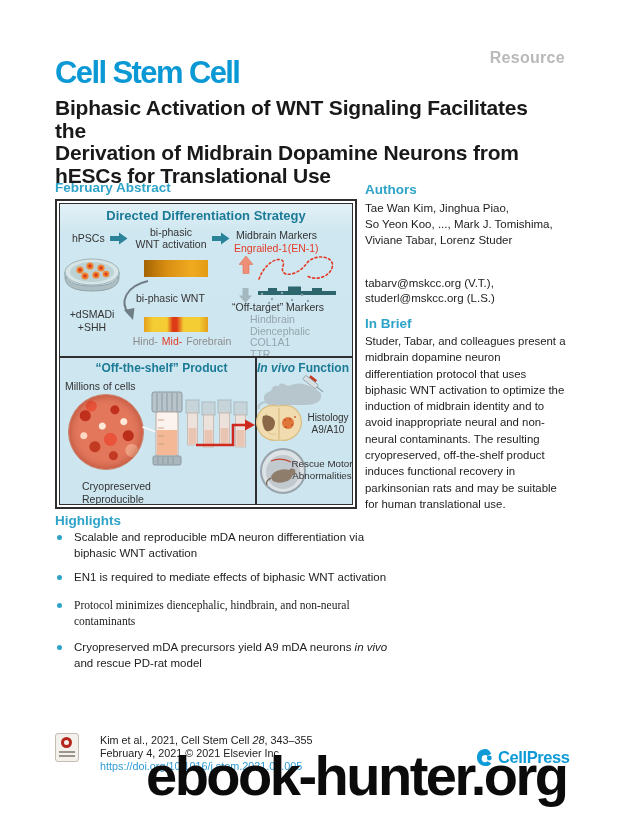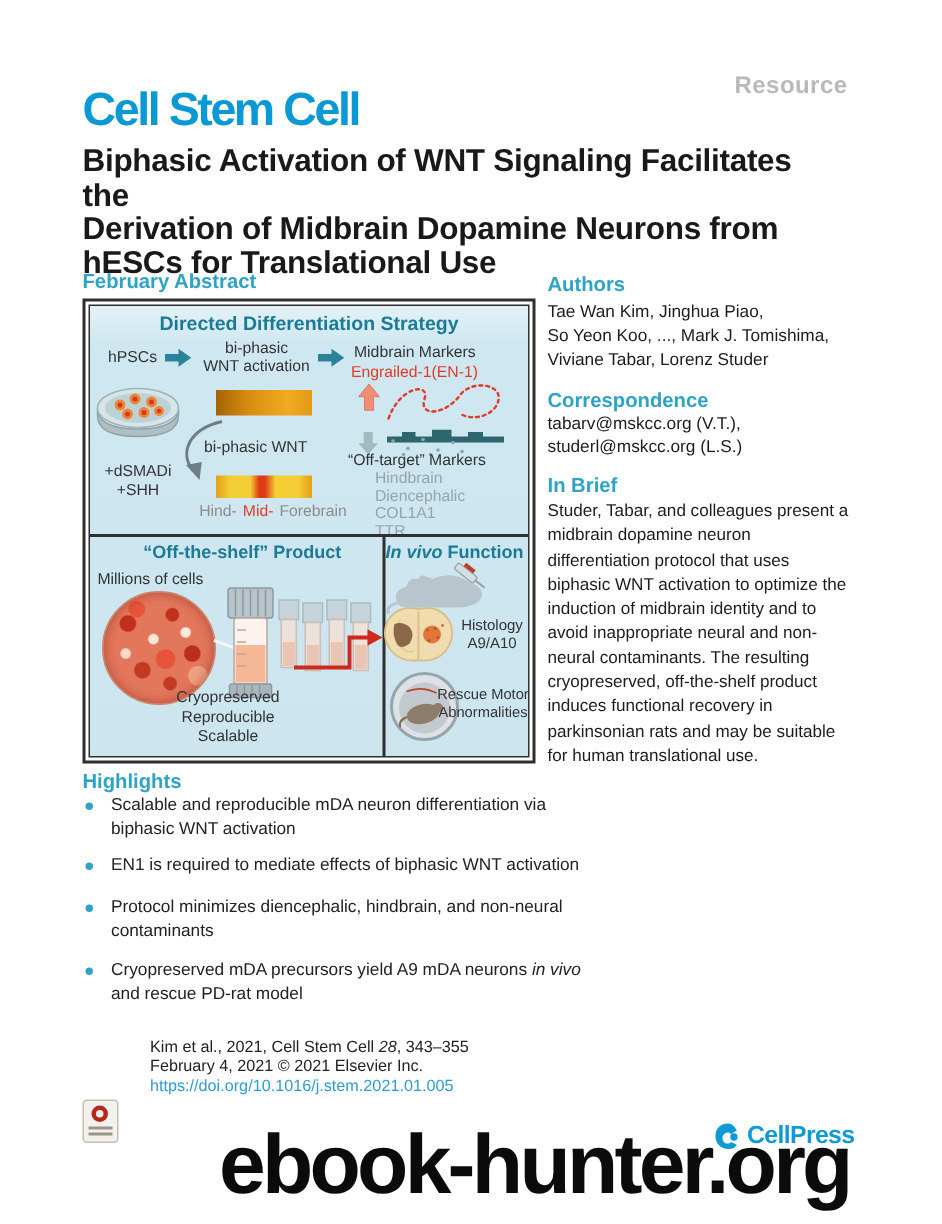--- a/index.html
+++ b/index.html
@@ -63,21 +63,21 @@
   .hl-item{position:absolute;left:55px;width:360px;display:flex;}
   .bullet{width:5px;height:5px;border-radius:50%;background:#2ea3c8;margin:5px 12px 0 2px;flex:0 0 auto;}
   .hl-text{font-size:11.5px;color:#222;line-height:15.5px;}
 
   
   .badge{position:absolute;left:55px;top:733px;width:22px;height:27px;border:1px solid #c3bdb4;border-radius:3px;background:#f4f1ec;}
   .badge .dot{position:absolute;left:5px;top:3px;width:11px;height:11px;border-radius:50%;background:#b5271d;}
   .badge .dot:after{content:"";position:absolute;left:3px;top:3px;width:5px;height:5px;border-radius:50%;background:#f4f1ec;}
   .badge .l1,.badge .l2{position:absolute;left:3px;right:3px;height:2px;background:#9b948a;}
   .badge .l1{top:17px;} .badge .l2{top:21px;}
-  .cite{position:absolute;left:100px;top:692px;font-size:10.8px;color:#222;line-height:13px;}
+  .cite{position:absolute;left:100px;top:734px;font-size:10.8px;color:#222;line-height:13px;}
   .doi{color:#2e9bd6;text-decoration:none;}
   .cellpress{position:absolute;left:476px;top:748px;display:flex;align-items:center;z-index:60;}
   .cellpress .cp-name{font-size:16.5px;font-weight:bold;color:#0e9ad7;letter-spacing:-.4px;margin-left:3px;}
   .watermark{position:absolute;left:146px;top:743px;font-size:56px;font-weight:bold;color:#0b0b0b;letter-spacing:-2.5px;white-space:nowrap;z-index:50;}
 </style>
 </head>
 <body>
 
 <div class="page">
 
@@ -238,21 +238,21 @@
           <rect x="3" y="68" width="28" height="9" rx="1.5" fill="#aab6bc" stroke="#8a9aa2"></rect>
           <g stroke="#8a9aa2" stroke-width="1">
             <line x1="8" y1="69" x2="8" y2="76"></line>
               <line x1="13" y1="69" x2="13" y2="76"></line>
             <line x1="18" y1="69" x2="18" y2="76"></line>
               <line x1="23" y1="69" x2="23" y2="76"></line>
           </g>
         </g>
       </svg>
 
-      <div class="abs" style="left:22px;top:255px;width:140px;text-align:center;font-size:10.5px;color:#333;line-height:13px;">
+      <div class="abs" style="left:22px;top:276px;width:140px;text-align:left;font-size:10.5px;color:#333;line-height:13px;">
         <div>Cryopreserved</div>
         <div>Reproducible</div>
         <div>Scalable</div>
       </div>
 
       <svg class="abs" style="left:136px;top:212px;" width="62" height="34">
         <path d="M0,29 H37 V9 H50" stroke="#cf291d" stroke-width="2.6" fill="none"></path>
         <path d="M49,3.5 L59,9 L49,14.5 Z" fill="#cf291d"></path>
       </svg>
 
@@ -306,40 +306,39 @@
     </div>
   </div>
 
   <div class="col-r teal-h" style="top:182px;">Authors</div>
   <div class="col-r names" style="top:200px;">
     <div>Tae Wan Kim, Jinghua Piao,</div>
     <div>So Yeon Koo, ..., Mark J. Tomishima,</div>
     <div>Viviane Tabar, Lorenz Studer</div>
   </div>
 
-  <div class="col-r teal-h" style="top:259px;">Correspondence</div>
   <div class="col-r small" style="top:276px;">
     <div><a class="mail" href="#">tabarv@mskcc.org (V.T.),</a></div>
     <div><a class="mail" href="#">studerl@mskcc.org (L.S.)</a></div>
   </div>
 
   <div class="col-r teal-h" style="top:316px;">In Brief</div>
   <div class="col-r brief" style="top:333px;width:205px;">Studer, Tabar, and colleagues present a midbrain dopamine neuron differentiation protocol that uses biphasic WNT activation to optimize the induction of midbrain identity and to avoid inappropriate neural and non-neural contaminants. The resulting cryopreserved, off-the-shelf product induces functional recovery in parkinsonian rats and may be suitable for human translational use.</div>
 
   <div class="teal-h hl-h">Highlights</div>
 
   <div class="hl-item" style="top:530px;">
     <span class="bullet"></span>
     <span class="hl-text" style="width:315px;"><span>Scalable and reproducible mDA neuron differentiation via biphasic WNT activation</span><span class="it"></span><span></span></span>
   </div>
   <div class="hl-item" style="top:570px;">
     <span class="bullet"></span>
     <span class="hl-text" style="width:335px;"><span>EN1 is required to mediate effects of biphasic WNT activation</span><span class="it"></span><span></span></span>
   </div>
-  <div class="hl-item" style="top:598px;">
+  <div class="hl-item" style="top:598px;font-family:Liberation Serif, serif;">
     <span class="bullet"></span>
     <span class="hl-text" style="width:310px;"><span>Protocol minimizes diencephalic, hindbrain, and non-neural contaminants</span><span class="it"></span><span></span></span>
   </div>
   <div class="hl-item" style="top:640px;">
     <span class="bullet"></span>
     <span class="hl-text" style="width:320px;"><span>Cryopreserved mDA precursors yield A9 mDA neurons </span><span class="it">in vivo</span><span> and rescue PD-rat model</span></span>
   </div>
 
   <div class="badge">
     <div class="dot"></div>

